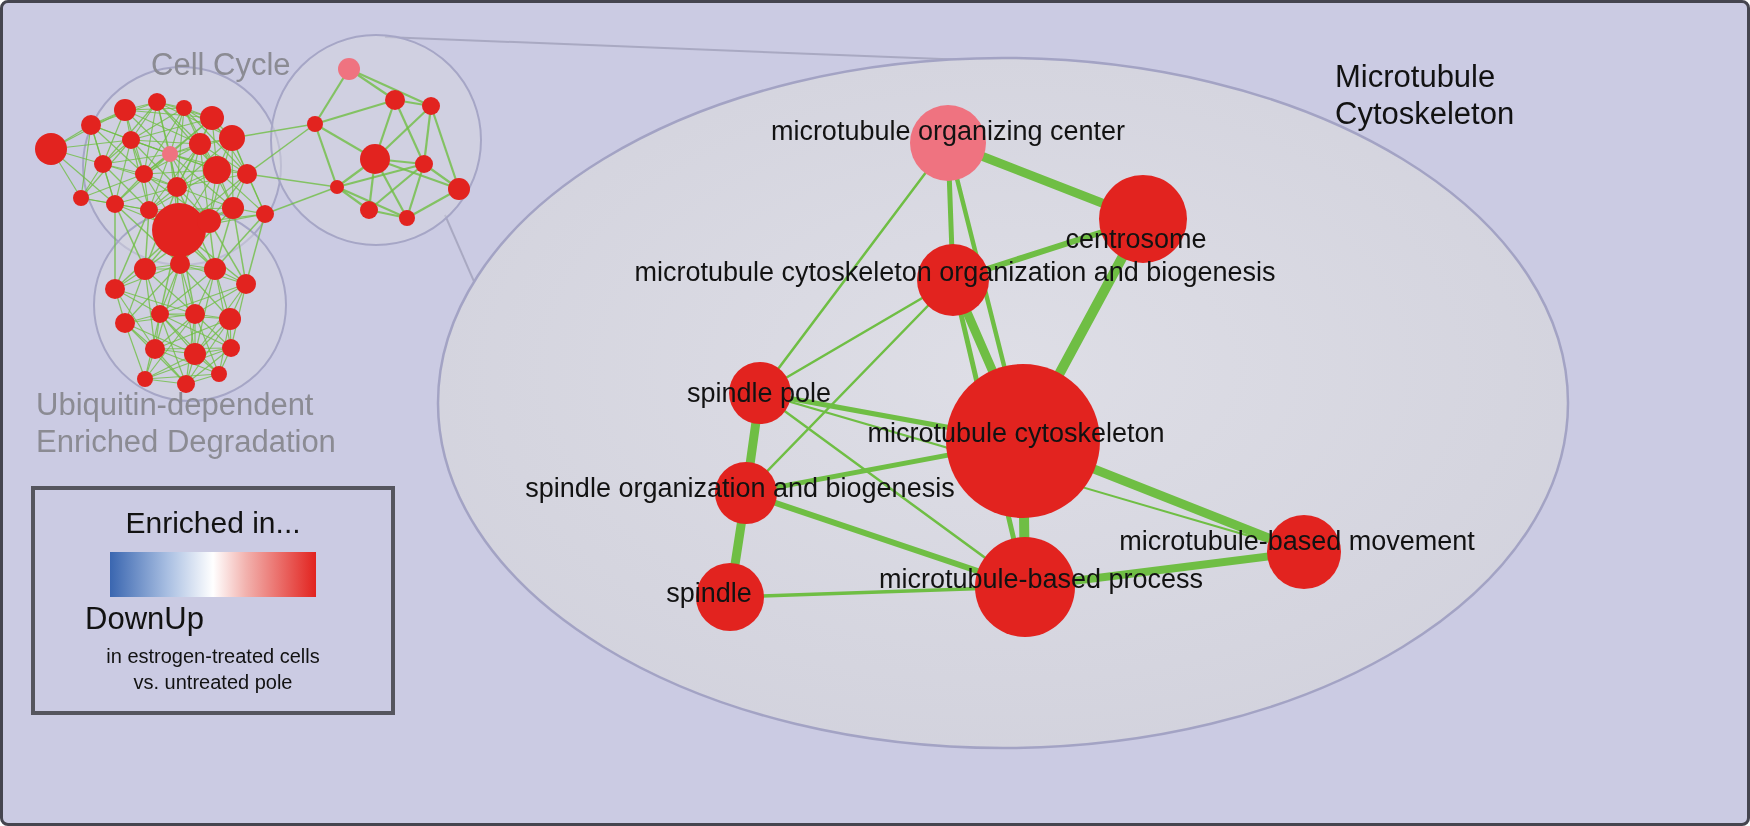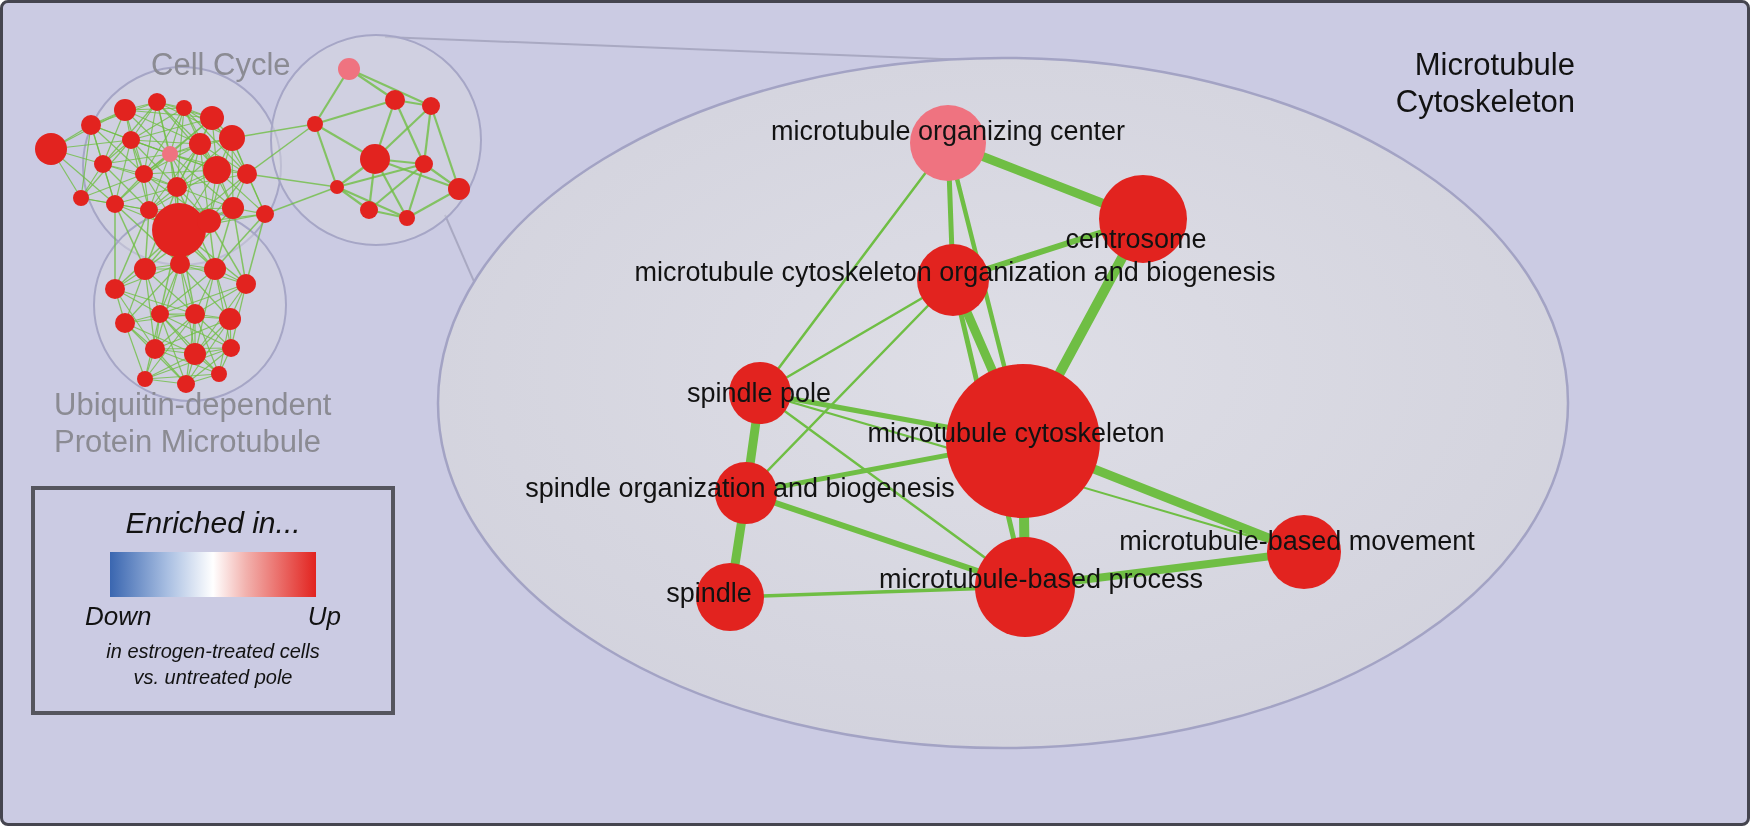--- a/index.html
+++ b/index.html
@@ -8,30 +8,30 @@
     border:3px solid #45454f;border-radius:8px;overflow:hidden;
     background:#cbcbe3;
     font-family:"Liberation Sans",sans-serif;
   }
   #net{position:absolute;left:0;top:0;display:block;}
   .abs{position:absolute;}
   .cluster-label{font-size:31px;line-height:1.18;white-space:nowrap;}
   .gray{color:#8b8b93;}
   .dark{color:#121212;}
   #label-cell-cycle{left:110px;top:44px;margin-left:38px;}
-  #label-ubiquitin{left:51px;top:384px;}
-  #label-microtubule{left:1332px;top:44px;width:240px;text-align:right;}
+  #label-ubiquitin{left:33px;top:384px;}
+  #label-microtubule{left:1332px;top:56px;width:240px;text-align:left;}
   .legend{
     left:28px;top:483px;width:364px;height:229px;
     border:4px solid #55555e;box-sizing:border-box;
-    text-align:center;color:#121212;background:transparent;font-style:italic;
+    text-align:center;color:#121212;background:transparent;
   }
   .legend-title{font-size:30px;margin-top:16px;}
   .legend-bar{width:206px;height:45px;margin:12px auto 4px auto;}
-  .legend-updown{display:flex;justify-content:space-between;padding:0 50px;font-size:26px;}
+  .legend-updown{display:flex;justify-content:flex-start;padding:0 50px;font-size:31px;}
   .legend-caption{font-size:20px;line-height:1.3;margin-top:6px;}
 </style>
 </head>
 <body>
 
 <div class="canvas" style="background: rgb(203, 203, 227); border-color: rgb(69, 69, 79);">
   <svg id="net" width="1750" height="826">
       <defs>
         <radialGradient id="eg" cx="50%" cy="45%" r="65%">
           <stop offset="0%" stop-color="#dedee6"></stop>
@@ -399,21 +399,21 @@
         <text x="1294" y="540" text-anchor="middle" dominant-baseline="middle" font-size="27" fill="#121212">microtubule-based movement</text>
         <text x="1038" y="578" text-anchor="middle" dominant-baseline="middle" font-size="27" fill="#121212">microtubule-based process</text>
         <text x="706" y="592" text-anchor="middle" dominant-baseline="middle" font-size="27" fill="#121212">spindle</text>
       </g>
     </svg>
 
   <div id="label-cell-cycle" class="abs cluster-label gray" style="color: rgb(139, 139, 147);">Cell Cycle</div>
 
   <div id="label-ubiquitin" class="abs cluster-label gray" style="color: rgb(139, 139, 147);">
     <div>Ubiquitin-dependent</div>
-    <div>Protein Microtubule</div>
+    <div>Enriched Degradation</div>
   </div>
 
   <div id="label-microtubule" class="abs cluster-label dark" style="color: rgb(18, 18, 18);">
     <div>Microtubule</div>
     <div>Cytoskeleton</div>
   </div>
 
   <div class="abs legend">
     <div class="legend-title">Enriched in...</div>
     <div class="legend-bar" id="legend-bar" style="background: linear-gradient(to right, rgb(58, 102, 176) 0%, rgb(169, 191, 226) 28%, rgb(255, 255, 255) 50%, rgb(242, 178, 174) 66%, rgb(226, 35, 31) 100%);"></div>

